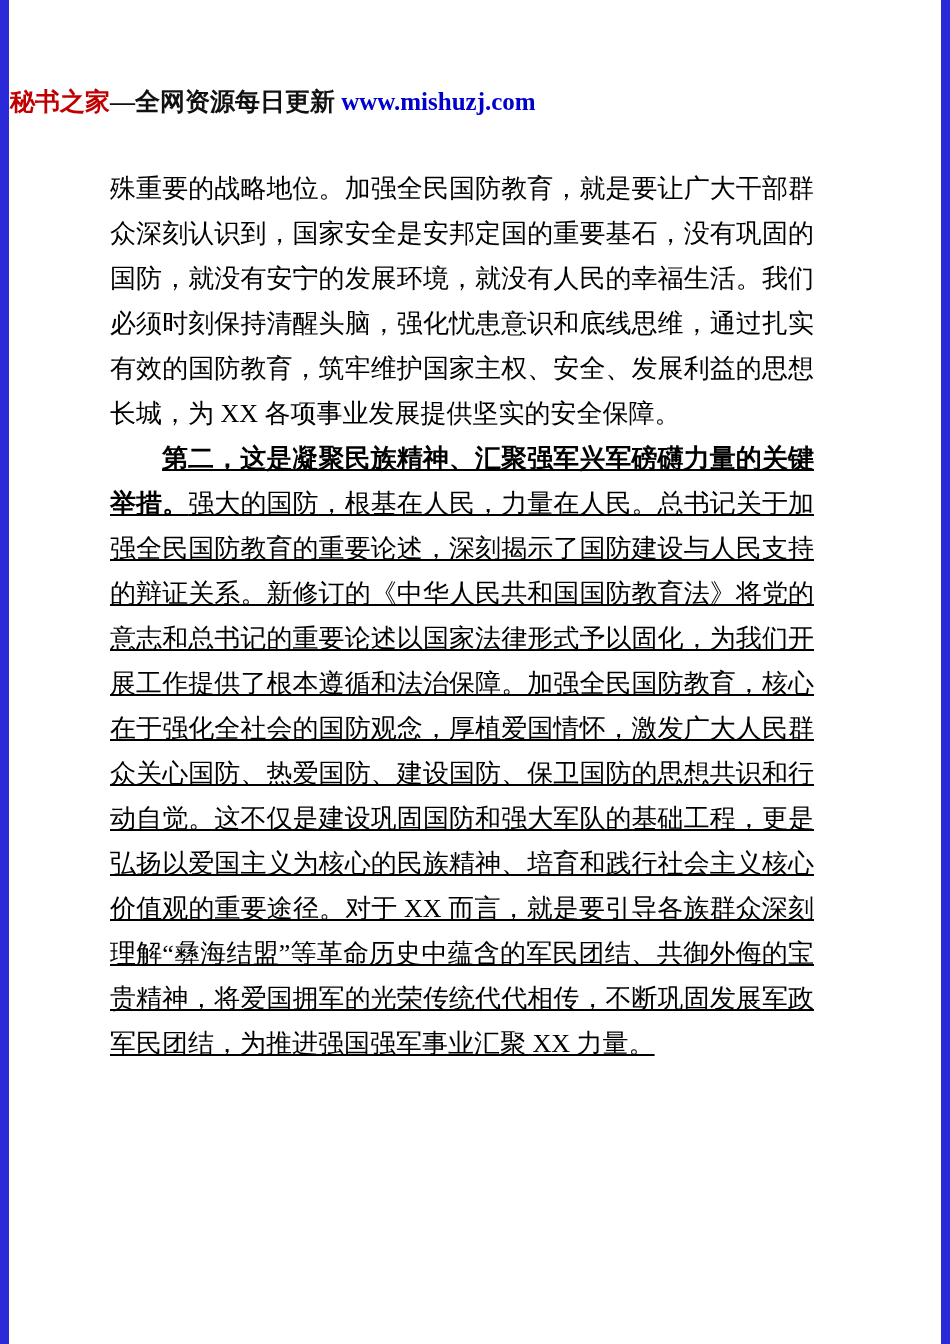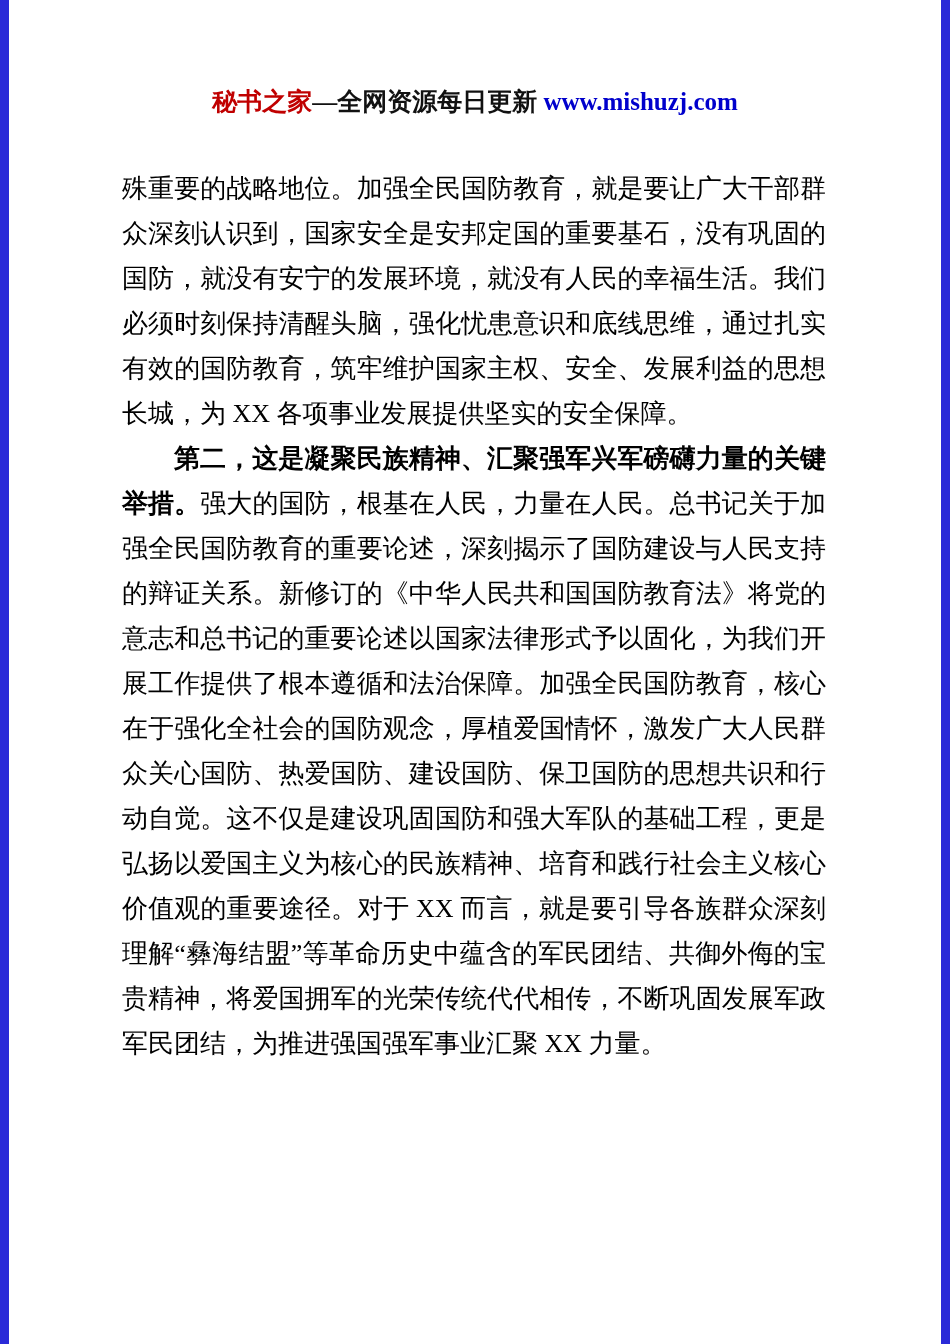--- a/index.html
+++ b/index.html
@@ -18,40 +18,40 @@
     width: 9px;
     background: var(--sidebar, #2a2ad8);
   }
   .side-bar.left { left: 0; }
   .side-bar.right { right: 0; }
   .header {
     position: absolute;
     top: 84px;
     left: 10px;
     right: 10px;
-    text-align: center;
+    text-align: left;
     font-size: 25px;
     line-height: 36px;
     white-space: nowrap;
   }
   .brand { color: var(--brand, #c00000); font-weight: bold; }
   .mid   { color: #111111; font-weight: bold; }
   .url   { color: var(--url, #0000cc); font-weight: bold; }
   .content {
     position: absolute;
     top: 166px;
-    left: 122px;
+    left: 110px;
     width: 704px;
     font-size: 26px;
     line-height: 45px;
     color: #000000;
     text-align: justify;
   }
   .para { margin: 0; }
-  .para.indent { text-indent: 2em; }
+  .para.indent { text-indent: 2em; text-decoration: underline; }
   .lead { font-weight: bold; }
 </style>
 </head>
 <body>
 
 <div class="page">
   <div class="side-bar left"></div>
   <div class="side-bar right"></div>
 
   <div class="header">

